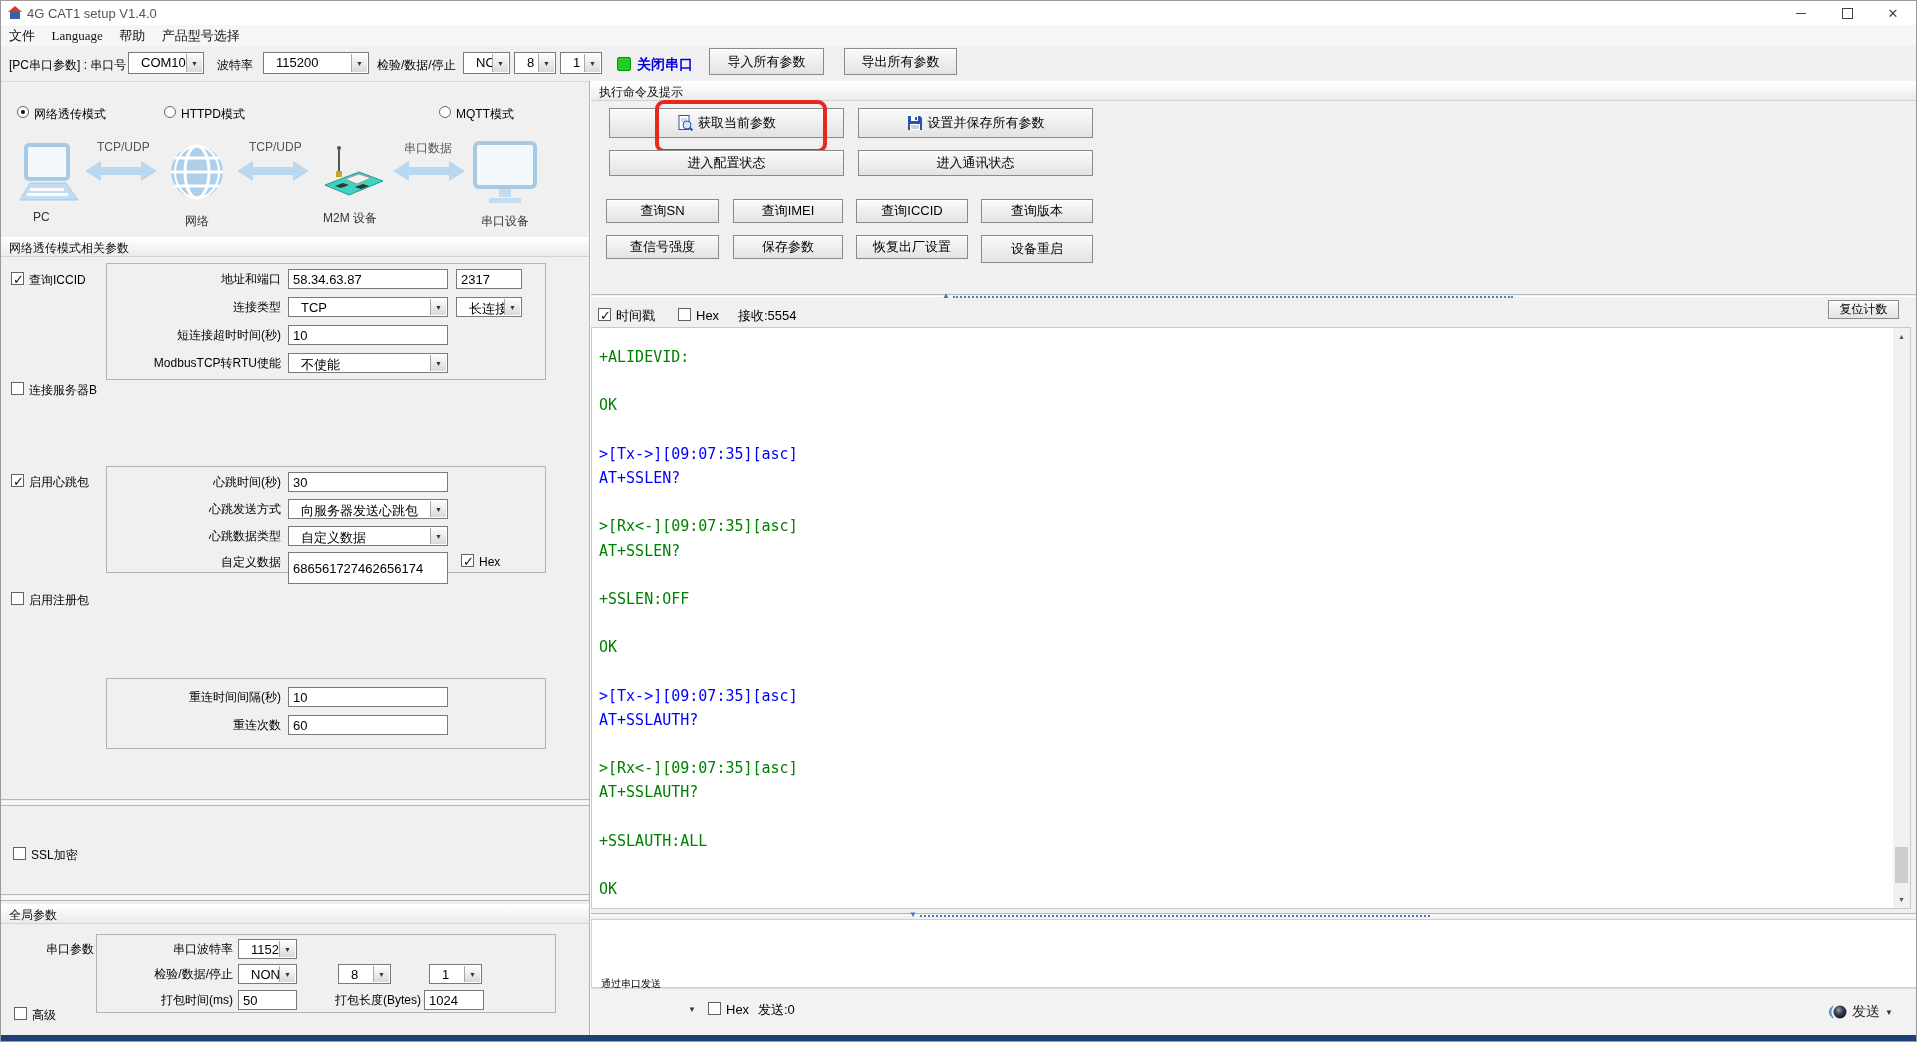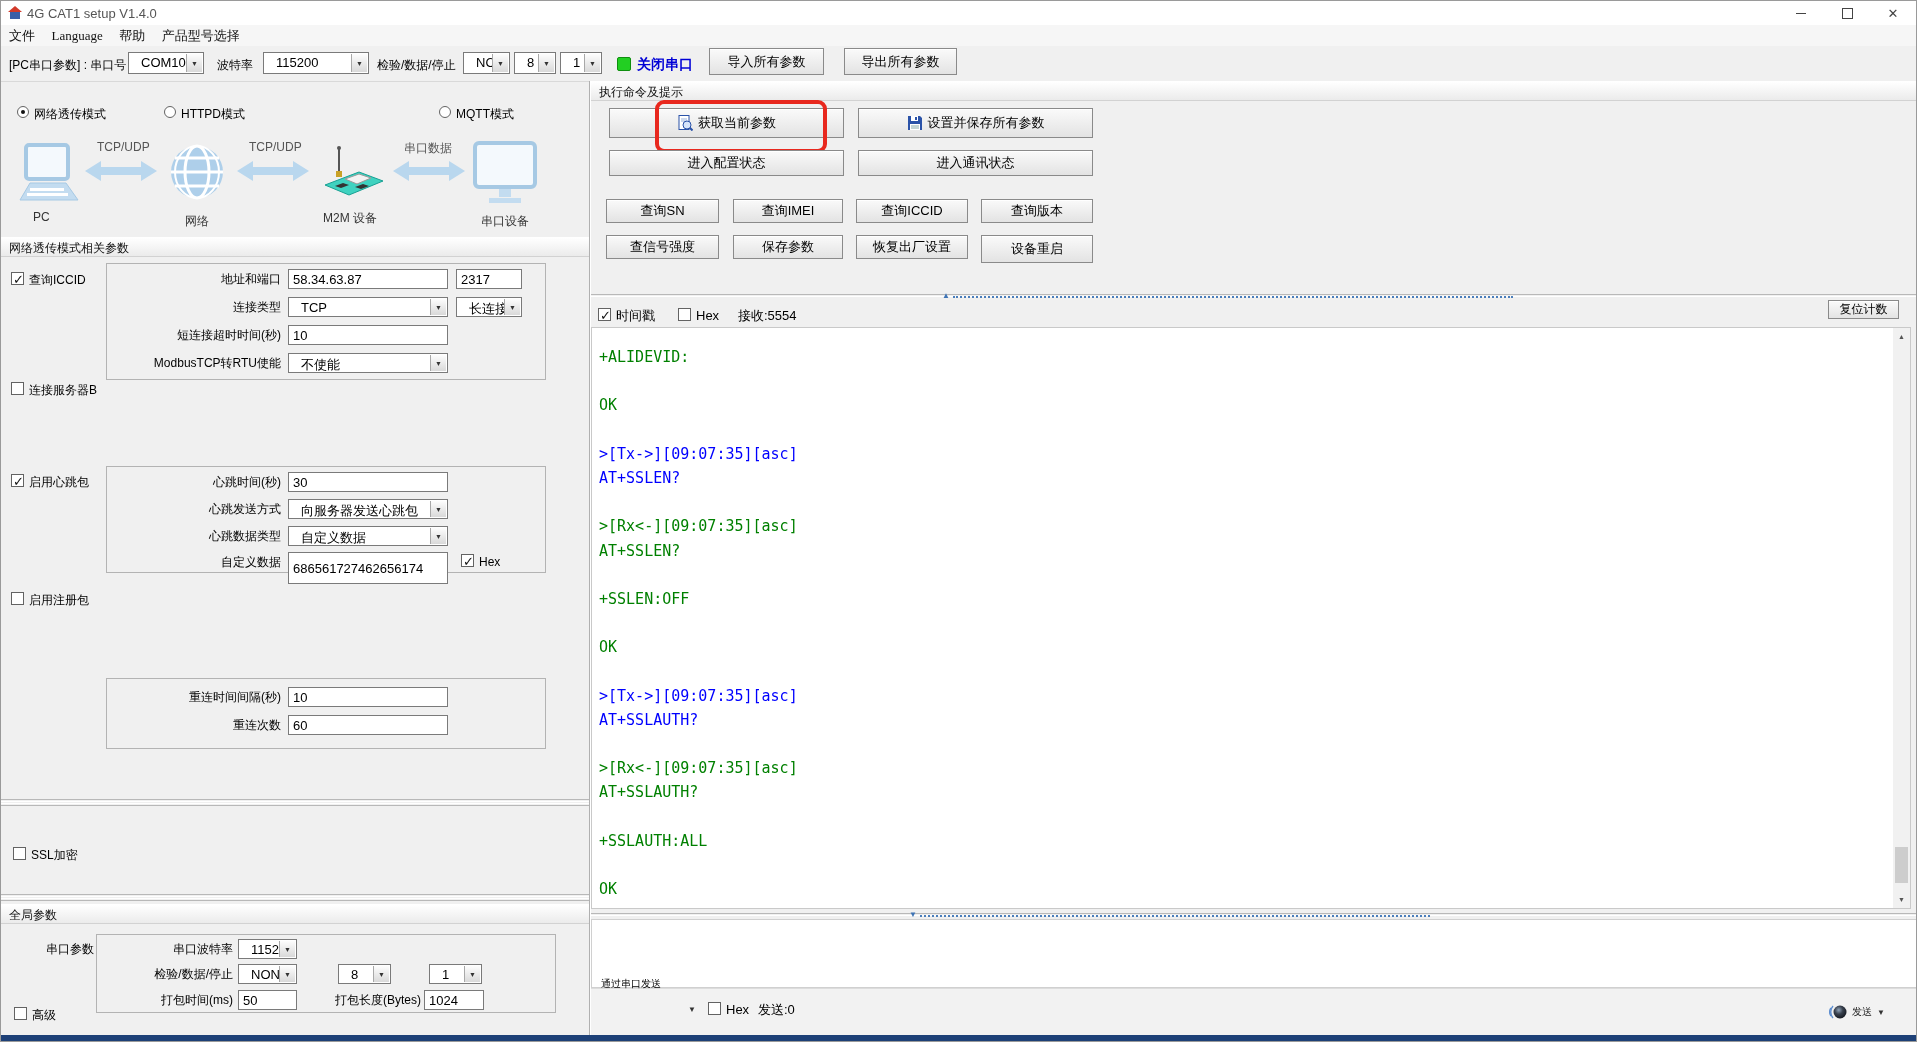--- a/index.html
+++ b/index.html
@@ -394,18 +394,18 @@
               <stop offset="0%" stop-color="#8fa3b8"></stop>
               <stop offset="45%" stop-color="#39414e"></stop>
               <stop offset="100%" stop-color="#11151c"></stop>
             </radialGradient>
           </defs>
         <path d="M4 3 A 9 9 0 0 0 4 15" stroke="#5f8fd0" fill="none" stroke-width="1.4"></path>
         <path d="M2 5 A 7 7 0 0 0 2 13" stroke="#5f8fd0" fill="none" stroke-width="1.4"></path>
         <circle cx="11" cy="9" r="6.5" fill="url(#orb)"></circle>
       </svg>
     </span>
-    <span style="font-size:10px;color:#222">发送</span>
+    <span style="font-size:14px;color:#222">发送</span>
     <span style="font-size:8px;color:#333">▼</span>
   </div>
 
   <div class="abs" id="navybar" style="left:0;top:1034px;width:1917px;height:8px"></div>
 </div>
 
 </body></html>

